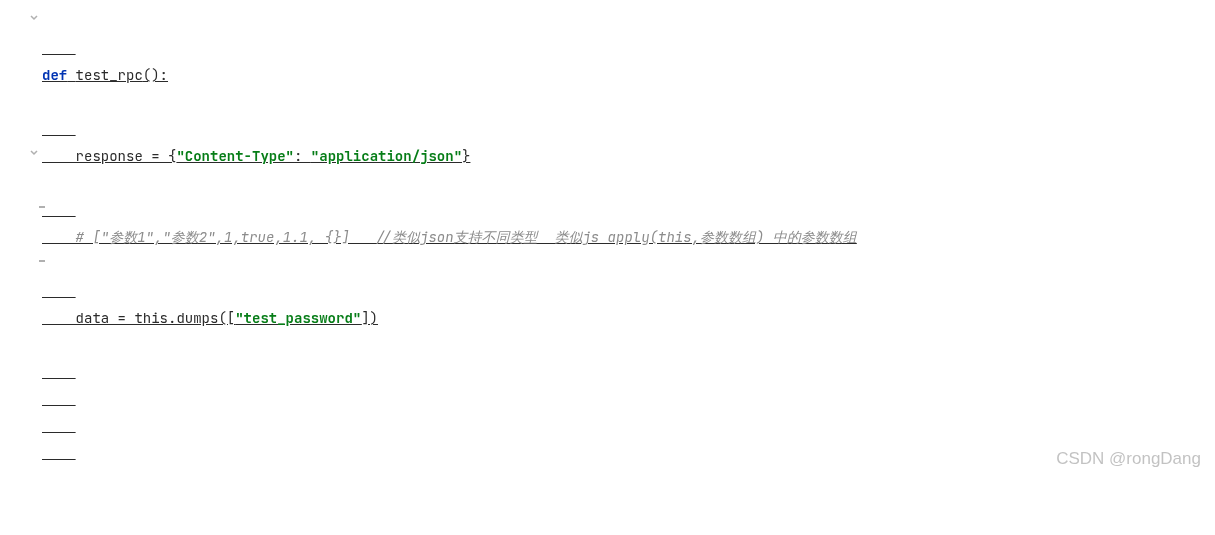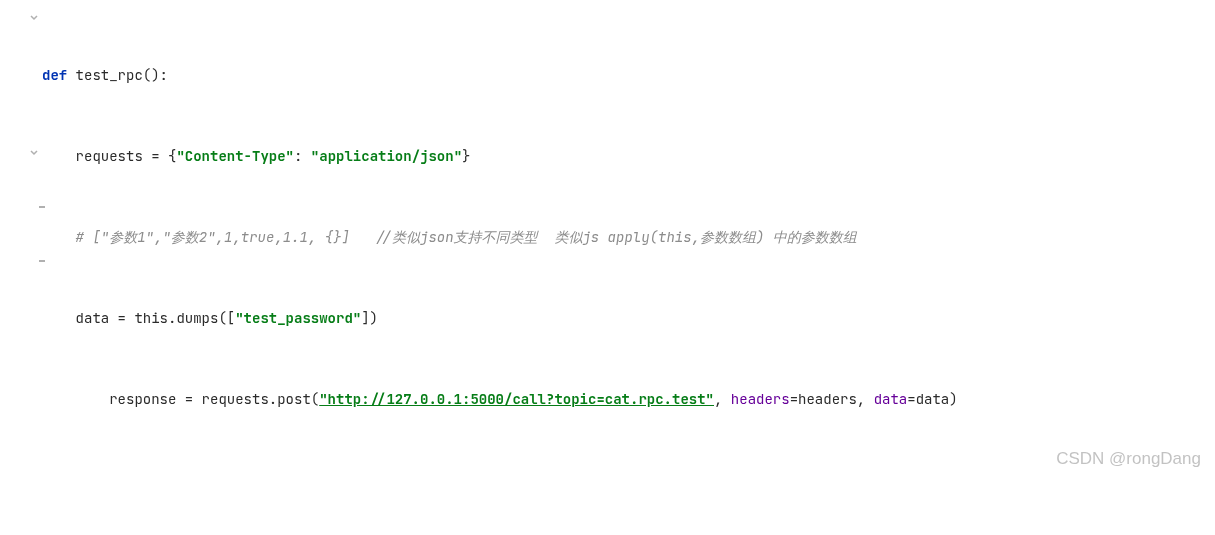--- a/index.html
+++ b/index.html
@@ -53,21 +53,21 @@
   .cmt { color: #8c8c8c; font-style: italic; }
   .param { color: #660099; }
   .watermark {
     position: absolute;
     right: 14px;
     bottom: 4px;
     font-size: 17px;
     color: rgba(120,120,120,0.45);
     font-family: Arial, sans-serif;
   }
-  .wrapper { position: relative; width: 1215px; height: 473px; overflow: hidden; }
+  .wrapper { position: relative; width: 1215px; height: 473px; overflow: hidden; text-decoration: underline; }
 </style>
 </head>
 <body>
 
 <div class="wrapper">
 
 <div class="editor-area">
   <div class="gutter">
     <span class="gutter-icon" style="top:10px">
       <svg viewBox="0 0 12 12">
@@ -86,24 +86,23 @@
     </span>
     <span class="gutter-icon" style="top:253px;left:36px">
       <svg viewBox="0 0 12 12">
             <rect x="3" y="5" width="6" height="2" fill="#b0b0b0" stroke="none"></rect>
           </svg>
     </span>
   </div>
 
   <div class="code-block">
     <span class="code-line"><span class="kw">def</span> <span class="fn">test_rpc</span><span>():</span></span>
-    <span class="code-line"><span>    requests = {</span><span class="str">"Content-Type"</span><span>: </span><span class="str">"application/json"</span><span>}</span></span>
+    <span class="code-line"><span>    response = {</span><span class="str">"Content-Type"</span><span>: </span><span class="str">"application/json"</span><span>}</span></span>
     <span class="code-line"><span class="cmt">    # ["参数1","参数2",1,true,1.1, {}]   //类似json支持不同类型  类似js apply(this,参数数组) 中的参数数组</span></span>
     <span class="code-line"><span>    data = this.dumps([</span><span class="str">"test_password"</span><span>])</span></span>
-    <span class="code-line"><span>        response = requests.post(</span><span class="url">"http://127.0.0.1:5000/call?topic=cat.rpc.test"</span><span>, </span><span class="param">headers</span><span>=headers, </span><span class="param">data</span><span>=data)</span></span>
     
     
     
     
     
     
   </div>
 </div>
 
 <div class="watermark">CSDN @rongDang</div>

